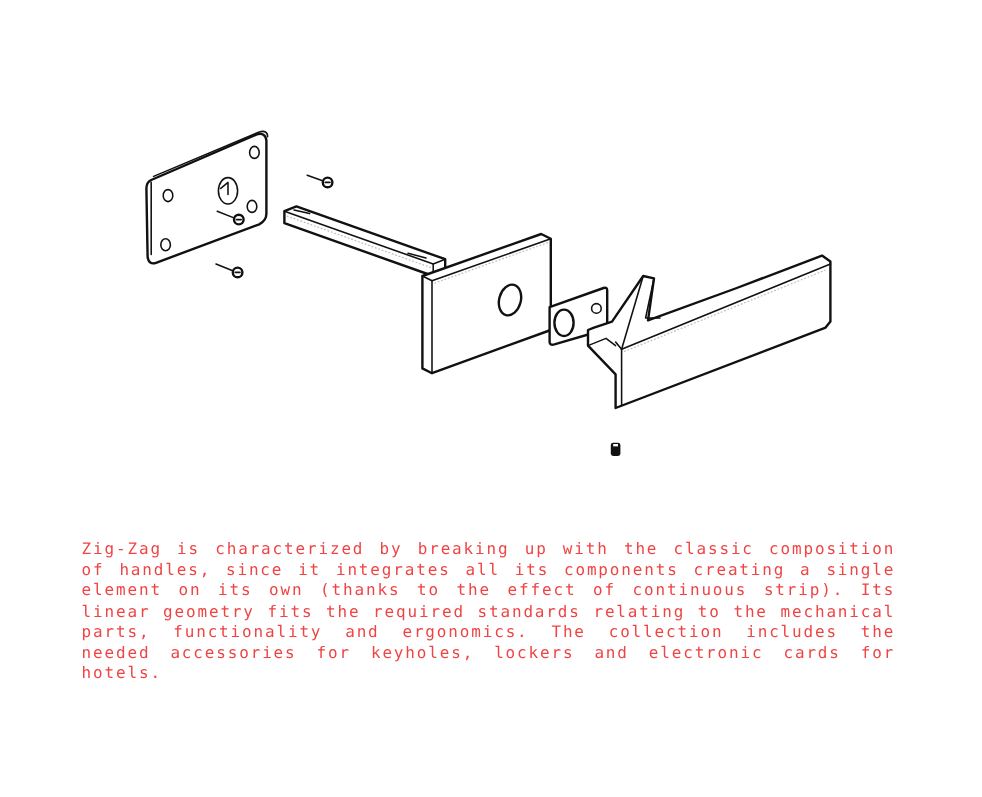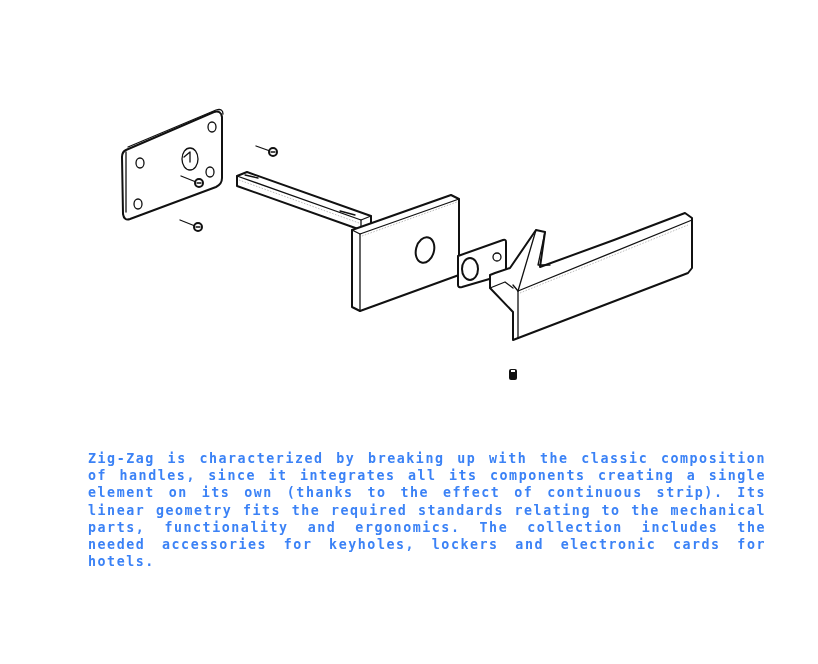--- a/index.html
+++ b/index.html
@@ -16,31 +16,31 @@
     }
     #illustration {
       position: absolute;
       left: 0;
       top: 0;
       width: 818px;
       height: 420px;
     }
     #description {
       position: absolute;
-      left: 88px;
+      left: 68px;
       top: 450px;
       width: 678px;
       margin: 0;
       font-family: "DejaVu Sans Mono", "Liberation Mono", monospace;
       font-size: 13.3px;
-      font-weight: bold;
+      font-weight: normal;
       line-height: 17.2px;
       letter-spacing: 1.55px;
       word-spacing: 1px;
-      color: #3b82f6;
+      color: #ef4444;
       text-align: justify;
       text-align-last: left;
     }
     .stroke { stroke: #111; stroke-width: 2; fill: #fff; stroke-linejoin: round; stroke-linecap: round; }
     .thin { stroke: #111; stroke-width: 1.3; fill: none; stroke-linejoin: round; stroke-linecap: round; }
     .hint { stroke: #bdbdbd; stroke-width: 1; fill: none; stroke-dasharray: 1.5 1.5; }
   </style>
 </head>
 <body>
 

